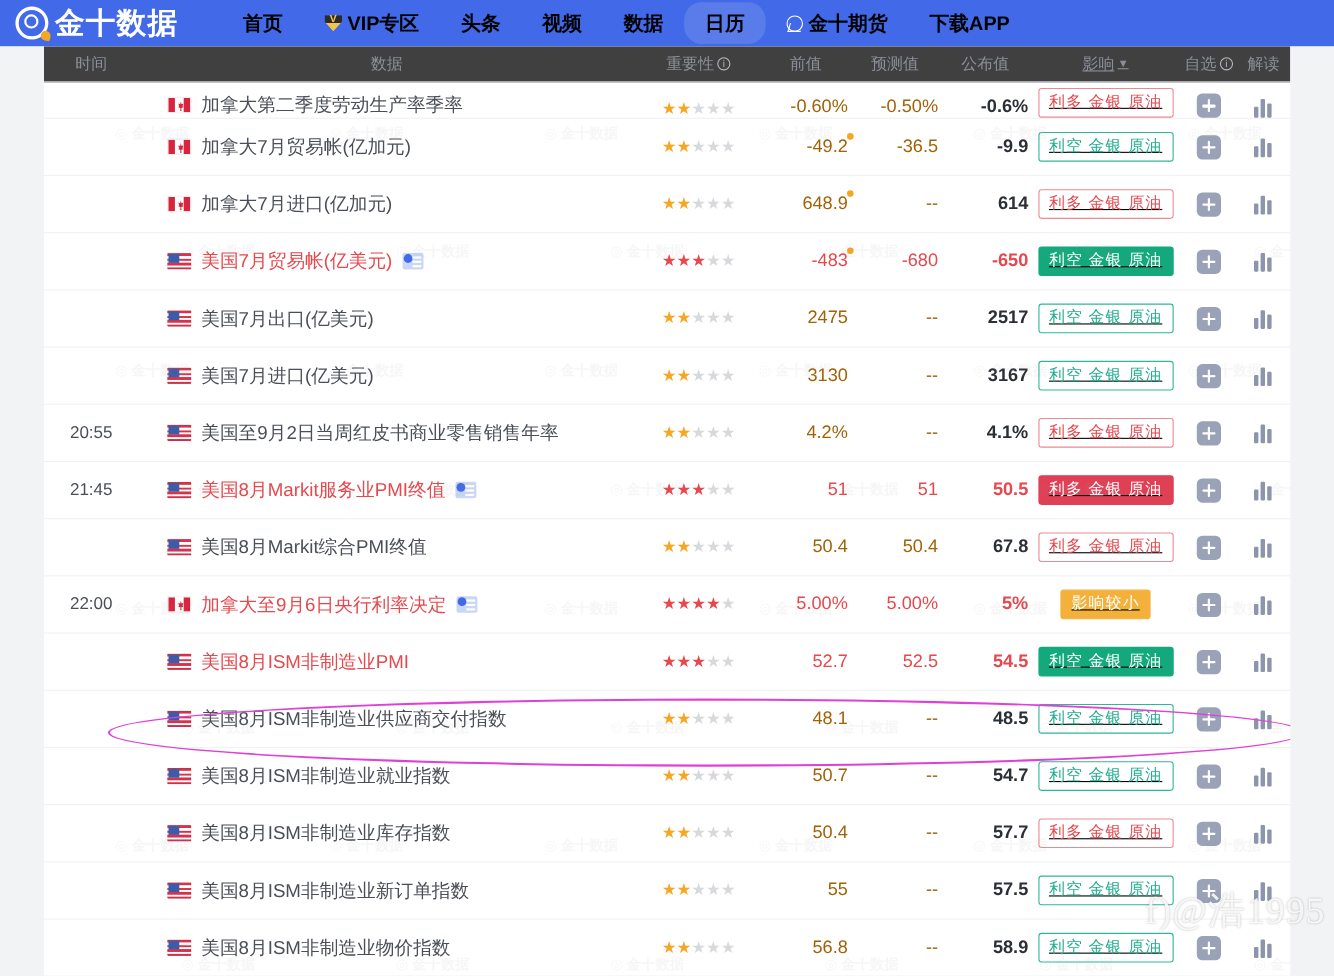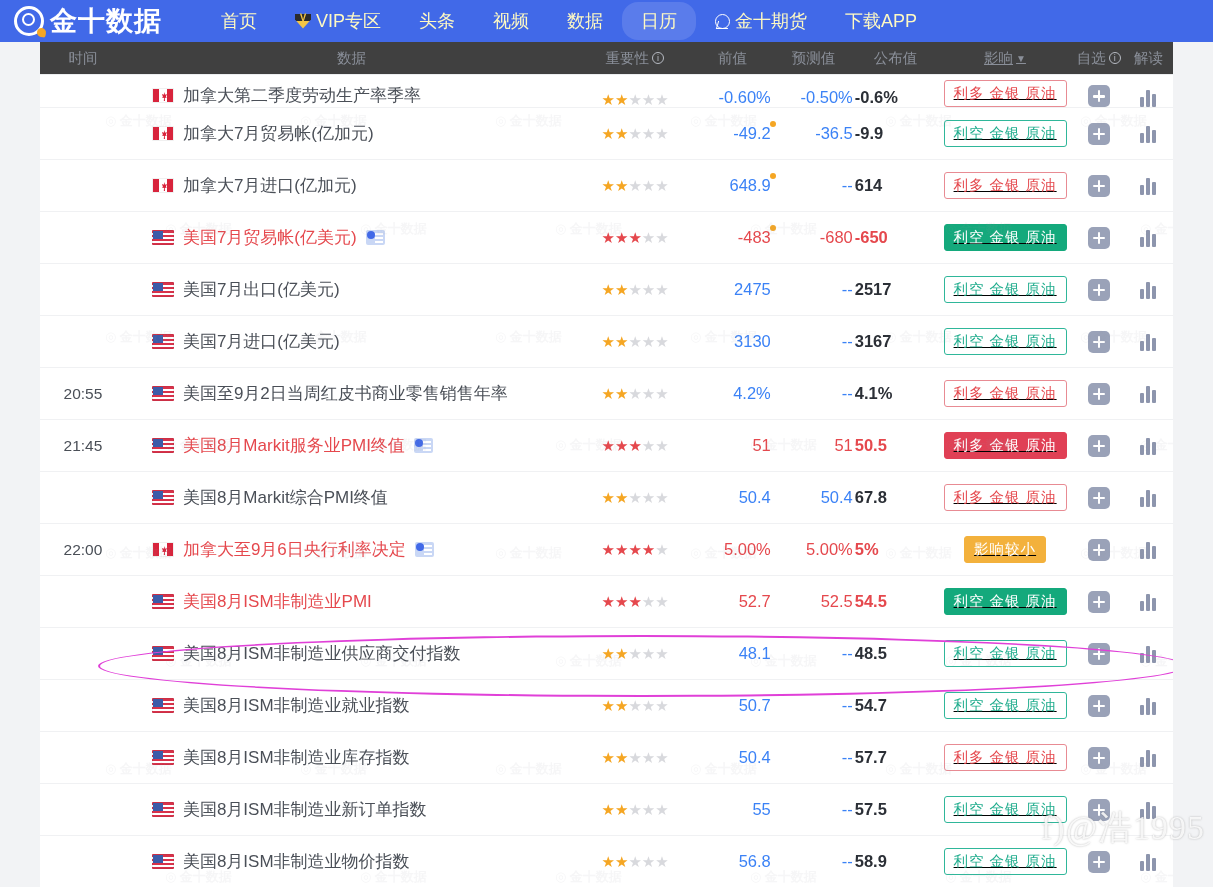--- a/index.html
+++ b/index.html
@@ -37,21 +37,21 @@
     content: ""; position: absolute;
     width: 9px; height: 9px; border: 2.5px solid #ffffff; border-radius: 50%;
     left: 5px; top: 4px;
   }
   .logo-text {
     color: #ffffff; font-size: 27px; font-weight: bold;
     letter-spacing: 1px; line-height: 1;
   }
   #navlinks { display: flex; align-items: center; gap: 0px; }
   .navitem {
-    color: #fef9c3; font-size: 18px; font-weight: normal;
+    color: #000000; font-size: 18px; font-weight: bold;
     padding: 7px 19px; border-radius: 16px;
     display: flex; align-items: center; gap: 5px;
     white-space: nowrap; cursor: pointer; justify-content: center;
   }
   .navitem.active { background: #5a7ceb; }
   .vip-icon {
     display: inline-block; width: 16px; height: 15px;
     background: linear-gradient(180deg,#2b2b2b 0%, #2b2b2b 46%, #f3c646 46%, #f3c646 100%);
     clip-path: polygon(0% 0%, 100% 0%, 100% 40%, 50% 100%, 0% 40%);
     position: relative;
@@ -96,21 +96,21 @@
     position: relative;
   }
   .row.partial-top { height: 33px; align-items: flex-end; }
 
   
   .c-time   { width: 88px;  text-align:center; justify-content:center; }
   .c-data   { width: 462px; }
   .c-star   { width: 118px; justify-content:center; }
   .c-prev   { width: 82px;  justify-content:flex-end; }
   .c-fcst   { width: 84px;  justify-content:flex-end; }
-  .c-act    { width: 84px;  justify-content:flex-start; }
+  .c-act    { width: 84px;  justify-content:flex-end; }
   .c-impact { width: 140px; justify-content:center;text-decoration:underline; }
   .c-watch  { width: 52px;  justify-content:center; }
   .c-read   { width: 50px;  justify-content:center; }
   .row .cell, .thead .cell { display:flex; align-items:center; }
 
   .time-txt { font-size: 15.5px; color:#4a4f57; width:100%; text-align:center; display:block; }
 
   .c-data { gap: 9px; padding-left: 26px; }
   .flag {
     width: 22px; height: 15px; flex: none;
@@ -148,21 +148,21 @@
   .vid-icon::after{
     content:""; position:absolute; right:2px; top:3px; width:8px;height:2px;
     background:#ffffff; box-shadow:0 4px 0 #ffffff, 0 8px 0 #ffffff;
   }
 
   .stars { letter-spacing: 0px; font-size: 15px; line-height:1; }
   .star { color:#d8d9dd; }
   .star.on-y { color:#f5a623; }
   .star.on-r { color:#e5484d; }
 
-  .num { font-size: 16.5px; color:#3b82f6; position: relative; padding-right: 2px;}
+  .num { font-size: 16.5px; color:#a16207; position: relative; padding-right: 2px;}
   .num.actual { font-weight: bold; color:#2b2f36; }
   .row.hot .num { color:#e5484d; }
   .row.hot .num.actual { color:#e5484d; font-weight:bold; }
   .dot-mark::after{
     content:""; position:absolute; right:-3px; top:-3px;
     width:6px;height:6px;border-radius:50%;background:#f5a623;
   }
 
   .badge {
     font-size: 14.5px; padding: 4px 9px; border-radius: 3px;

